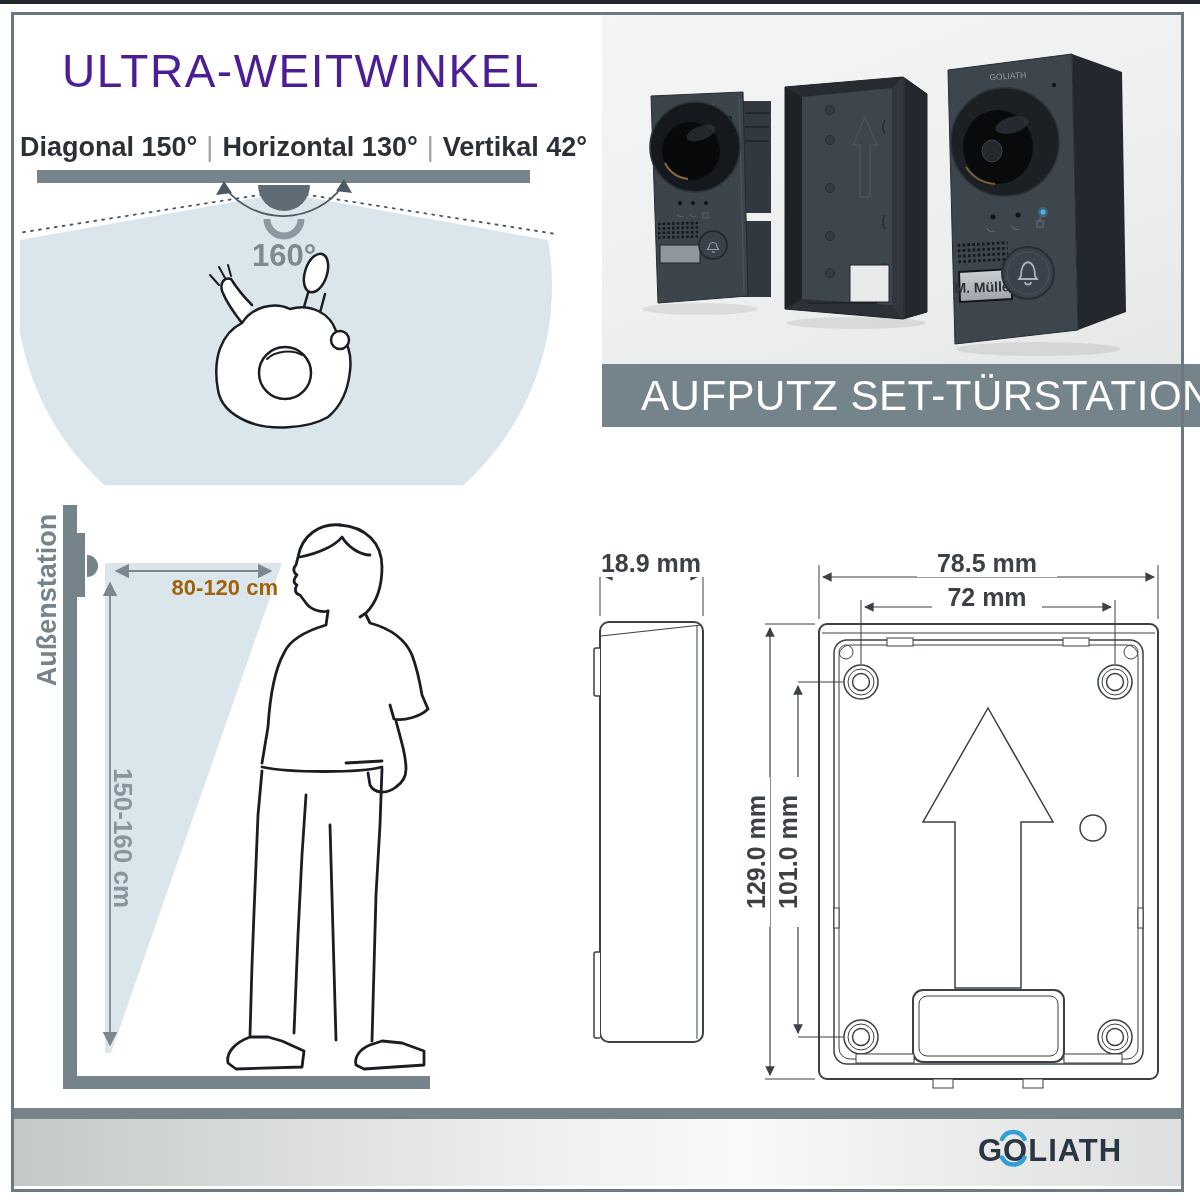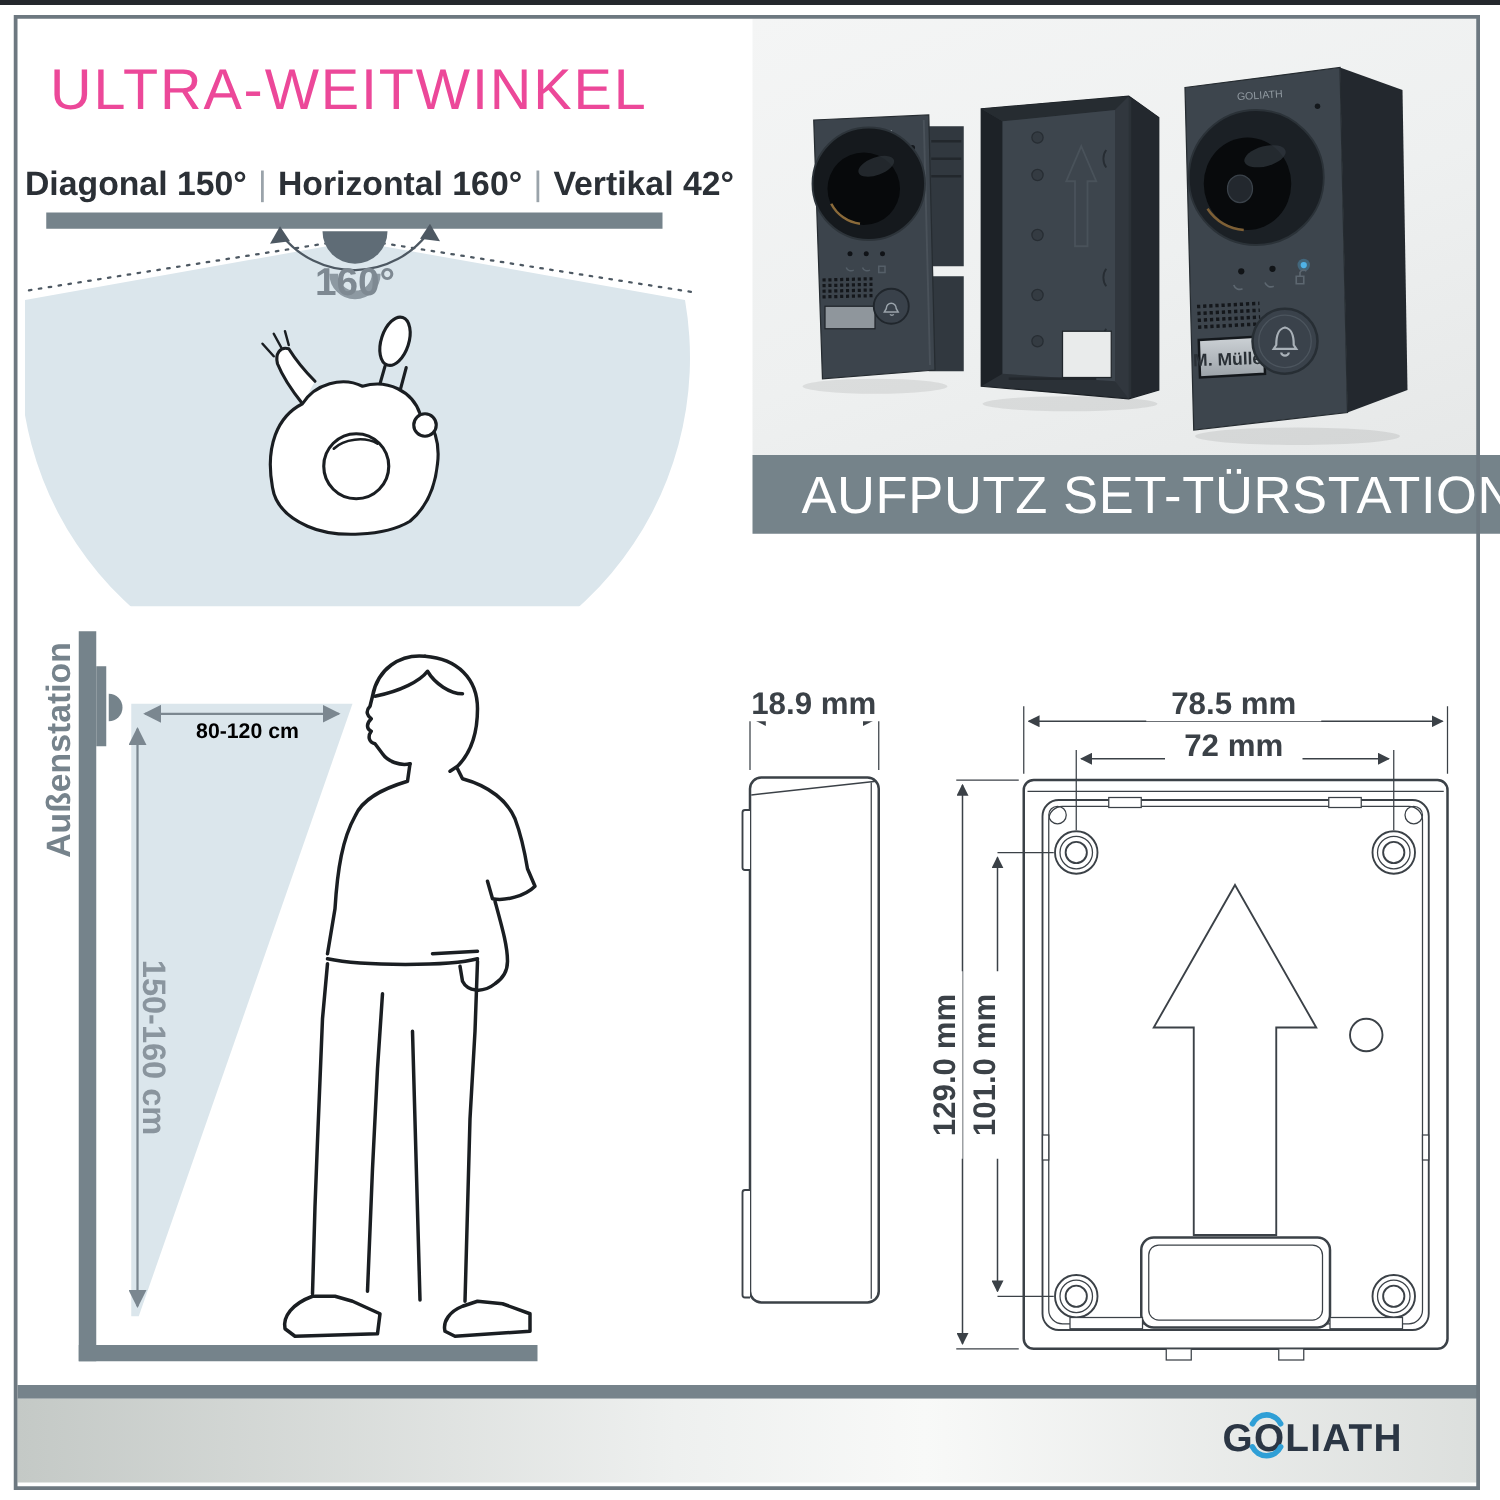--- a/index.html
+++ b/index.html
@@ -2,32 +2,32 @@
 <html><head>
 <meta charset="utf-8">
 <style>
   html,body{margin:0;padding:0;background:#fff;}
   #page{position:relative;width:1200px;height:1200px;background:#ffffff;overflow:hidden;
         font-family:"Liberation Sans",sans-serif;}
   .abs{position:absolute;}
   #top-strip{left:0;top:0;width:1200px;height:4px;background:#24282d;}
   #frame{left:11px;top:12px;width:1173px;height:1180px;border:3px solid #6d7880;box-sizing:border-box;z-index:40;pointer-events:none;}
   
-  #title{left:40px;top:44px;width:500px;text-align:left;font-size:46px;letter-spacing:1.5px;color:#ec4899;}
+  #title{left:40px;top:44px;width:500px;text-align:right;font-size:46px;letter-spacing:1.5px;color:#4c1d95;}
   #specs{left:20px;top:132px;width:545px;text-align:center;font-size:27px;font-weight:700;color:#2b3036;white-space:nowrap;}
   #specs .pipe{color:#9aa3aa;font-weight:400;padding:0 9px;}
-  #fov-label{left:214px;top:208px;width:140px;text-align:center;font-size:31px;font-weight:700;color:#7e8992;}
+  #fov-label{left:214px;top:238px;width:140px;text-align:center;font-size:31px;font-weight:700;color:#7e8992;}
   
   #photo{left:602px;top:15px;width:582px;height:349px;background:linear-gradient(160deg,#f4f5f5 0%,#eef0f0 55%,#e6e8e8 100%);}
   #banner{left:602px;top:364px;width:582px;height:63px;background:#75838a;display:flex;align-items:center;justify-content:center;padding-left:34px;}
   #banner span{color:#ffffff;font-size:42px;letter-spacing:0.5px;}
   
   #station-label{left:-63px;top:585px;width:220px;height:30px;text-align:center;transform:rotate(-90deg);
                  font-size:27px;font-weight:700;color:#76838c;}
-  #distance-label{left:118px;top:575px;width:160px;text-align:center;font-size:17px;font-weight:700;color:#000000;}
+  #distance-label{left:118px;top:575px;width:160px;text-align:right;font-size:22px;font-weight:700;color:#a16207;}
   #height-label{left:37px;top:822px;width:170px;height:32px;text-align:center;transform:rotate(90deg);
                 font-size:26px;font-weight:700;color:#8a959e;}
   
   .dim{background:#ffffff;text-align:center;font-size:25px;font-weight:700;color:#3b4147;line-height:28px;}
   #dim-depth{left:591px;top:549px;width:120px;}
   #dim-width{left:917px;top:549px;width:140px;}
   #dim-holes-h{left:932px;top:583px;width:110px;}
   #dim-height{left:681px;top:838px;width:150px;height:28px;transform:rotate(-90deg);}
   #dim-holes-v{left:713px;top:838px;width:150px;height:28px;transform:rotate(-90deg);}
   
@@ -37,21 +37,21 @@
   svg text{font-family:"Liberation Sans",sans-serif;}
 </style>
 </head>
 <body>
 
 <div id="page">
   <div class="abs" id="top-strip"></div>
 
   <div class="abs" id="title">ULTRA-WEITWINKEL</div>
   <div class="abs" id="specs">
-    <span>Diagonal 150°</span><span class="pipe">|</span><span>Horizontal 160°</span><span class="pipe">|</span><span>Vertikal 42°</span>
+    <span>Diagonal 150°</span><span class="pipe">|</span><span>Horizontal 130°</span><span class="pipe">|</span><span>Vertikal 42°</span>
   </div>
 
   <svg class="abs" style="left:20px;top:145px" width="560" height="340" viewBox="0 0 560 340">
 
     <path d="M264,48 L0,95 A268,268 0 1 0 528,95 Z" fill="#dbe6ec"></path>
 
     <path d="M270,47 L536,89" stroke="#4d5862" stroke-width="1.8" stroke-dasharray="2,6" stroke-linecap="round" fill="none"></path>
     <path d="M258,47 L-8,89" stroke="#4d5862" stroke-width="1.8" stroke-dasharray="2,6" stroke-linecap="round" fill="none"></path>
 
     <rect x="17" y="25" width="493" height="13" fill="#75838b"></rect>

